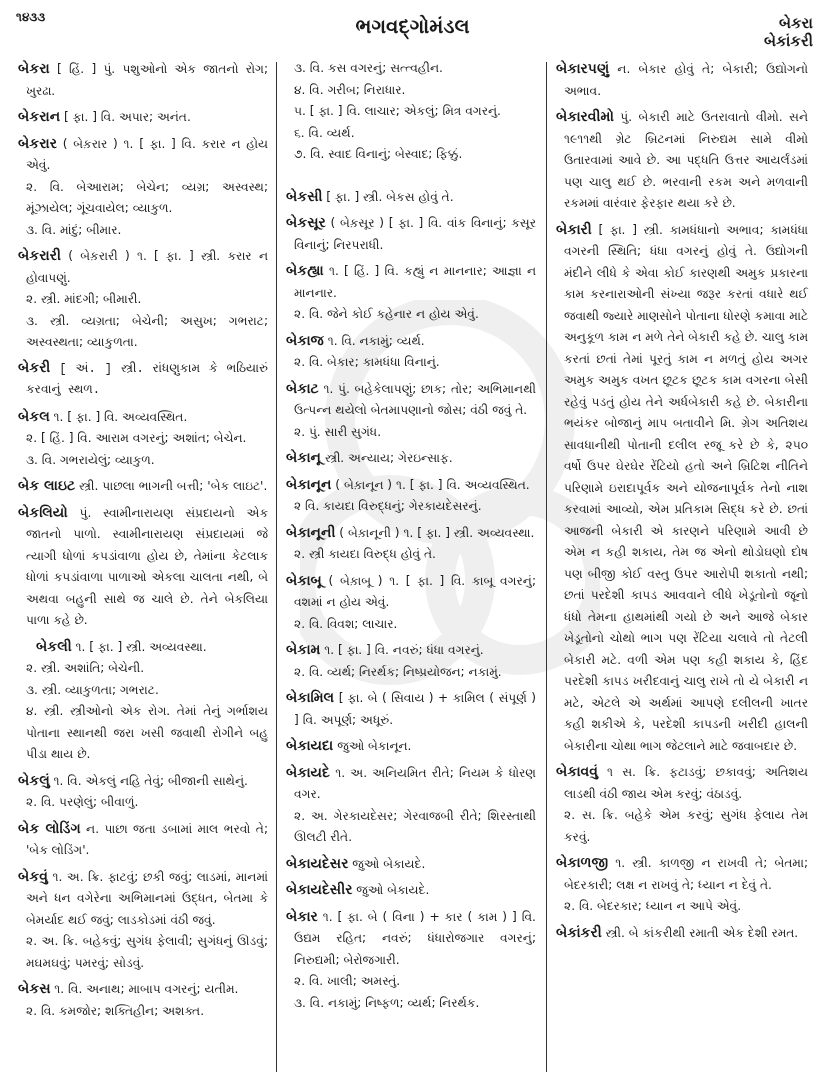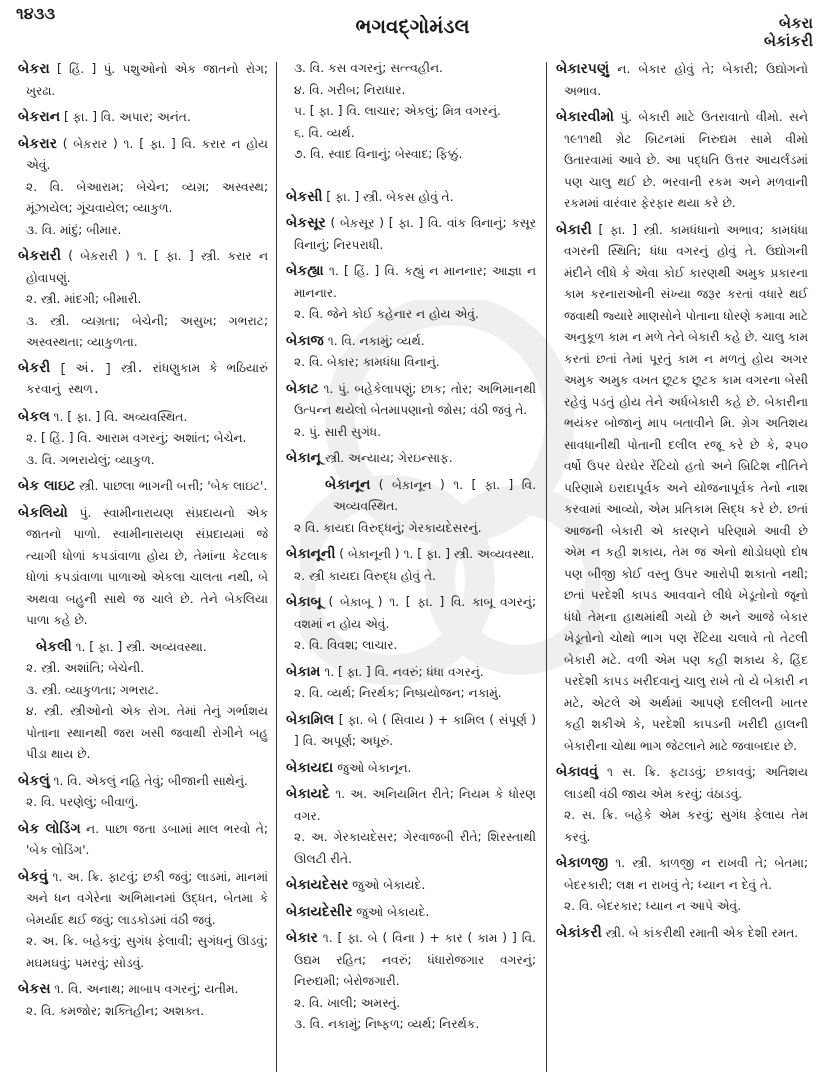--- a/index.html
+++ b/index.html
@@ -8,21 +8,21 @@
     font-family: "DejaVu Sans", sans-serif; color: #1a1a1a;
   }
   .watermark {
     position: absolute; left: 300px; top: 300px; width: 300px; height: 400px;
     pointer-events: none; opacity: 0.06;
   }
   .header {
     position: absolute; left: 0; top: 0; width: 825px; height: 55px;
   }
   .page-number {
-    position: absolute; left: 16px; top: 4px; font-size: 16px; font-weight: bold;
+    position: absolute; left: 16px; top: 10px; font-size: 12px; font-weight: bold;
   }
   .running-title {
     position: absolute; left: 0; width: 825px; top: 14px; text-align: center;
     font-size: 20px; font-weight: bold;
   }
   .guide-words {
     position: absolute; right: 12px; top: 14px; text-align: right;
     font-size: 15px; font-weight: bold; line-height: 18px;
   }
   .column {
@@ -140,21 +140,21 @@
       <div class="sense">૨. વિ. બેકાર; કામધંધા વિનાનું.</div>
     </div>
     <div class="entry">
       <div class="cont" style="text-indent: -8px;"><span class="headword">બેકાટ</span> <span class="body-text">૧. પું. બહેકેલાપણું; છાક; તોર; અભિમાનથી ઉત્પન્ન થયેલો બેતમાપણાનો જોસ; વંઠી જવું તે.</span></div>
       <div class="sense">૨. પું. સારી સુગંધ.</div>
     </div>
     <div class="entry">
       <div class="cont" style="text-indent: -8px;"><span class="headword">બેકાનૂ</span> <span class="body-text">સ્ત્રી. અન્યાય; ગેરઇન્સાફ.</span></div>
     </div>
     <div class="entry">
-      <div class="cont" style="text-indent: -8px; margin-left: 39px;"><span class="headword">બેકાનૂન</span> <span class="body-text">( બેક઼ાનૂન ) ૧. [ ફા. ] વિ. અવ્યવસ્થિત.</span></div>
+      <div class="cont" style="text-indent: -8px;"><span class="headword">બેકાનૂન</span> <span class="body-text">( બેક઼ાનૂન ) ૧. [ ફા. ] વિ. અવ્યવસ્થિત.</span></div>
       <div class="sense">૨ વિ. કાયદા વિરુદ્ધનું; ગેરકાયદેસરનું.</div>
     </div>
     <div class="entry">
       <div class="cont" style="text-indent: -8px;"><span class="headword">બેકાનૂની</span> <span class="body-text">( બેક઼ાનૂની ) ૧. [ ફા. ] સ્ત્રી. અવ્યવસ્થા.</span></div>
       <div class="sense">૨. સ્ત્રી કાયદા વિરુદ્ધ હોવું તે.</div>
     </div>
     <div class="entry">
       <div class="cont" style="text-indent: -8px;"><span class="headword">બેકાબૂ</span> <span class="body-text">( બેક઼ાબૂ ) ૧. [ ફા. ] વિ. કાબૂ વગરનું; વશમાં ન હોય એવું.</span></div>
       <div class="sense">૨. વિ. વિવશ; લાચાર.</div>
     </div>

